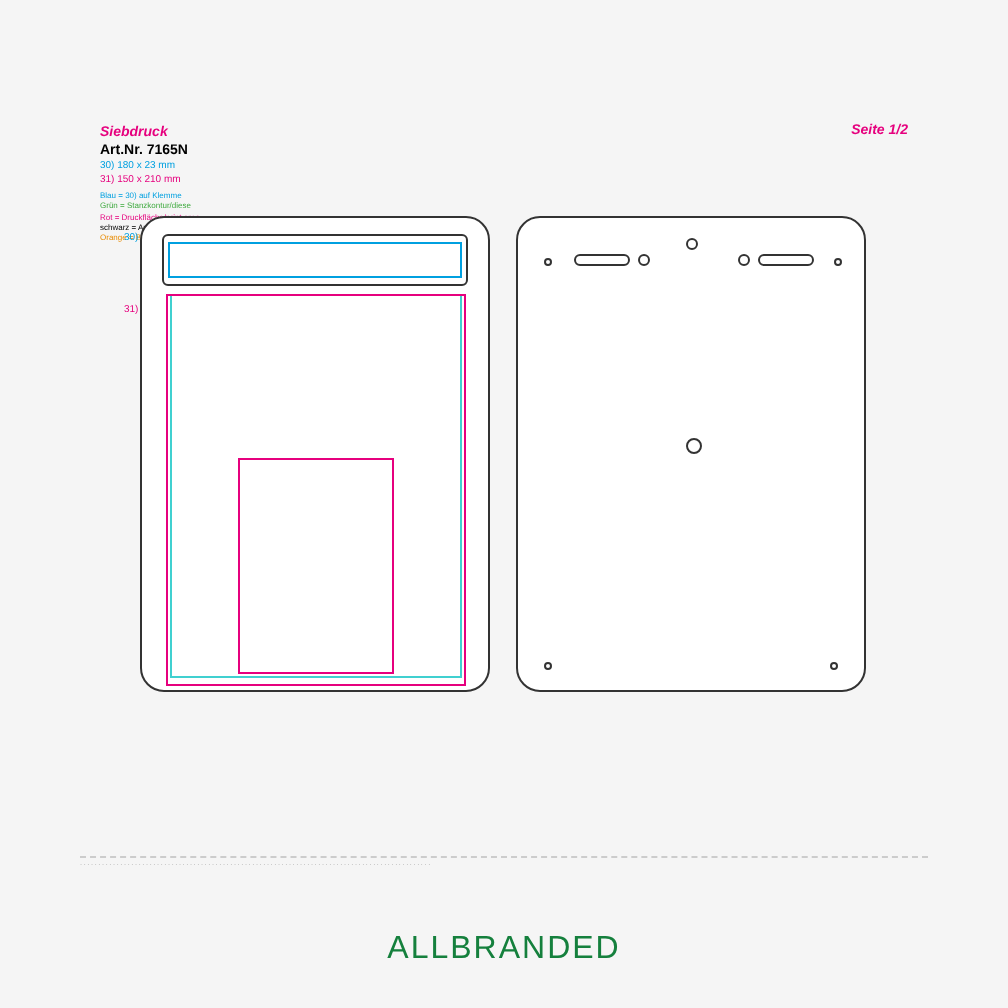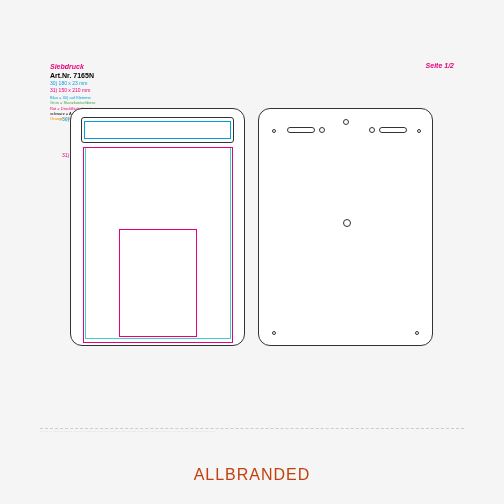--- a/index.html
+++ b/index.html
@@ -164,21 +164,21 @@
       overflow: hidden;
       white-space: nowrap;
     }
     .watermark {
       position: absolute;
       bottom: 20px;
       left: 0;
       right: 0;
       text-align: center;
       font-size: 16px;
-      color: #c2410c;
+      color: #15803d;
       font-weight: 300;
       letter-spacing: 1px;
     }
   </style>
 </head>
 <body>
 
 <div class="page-indicator">Seite 1/2</div>
 
 <div class="header">

